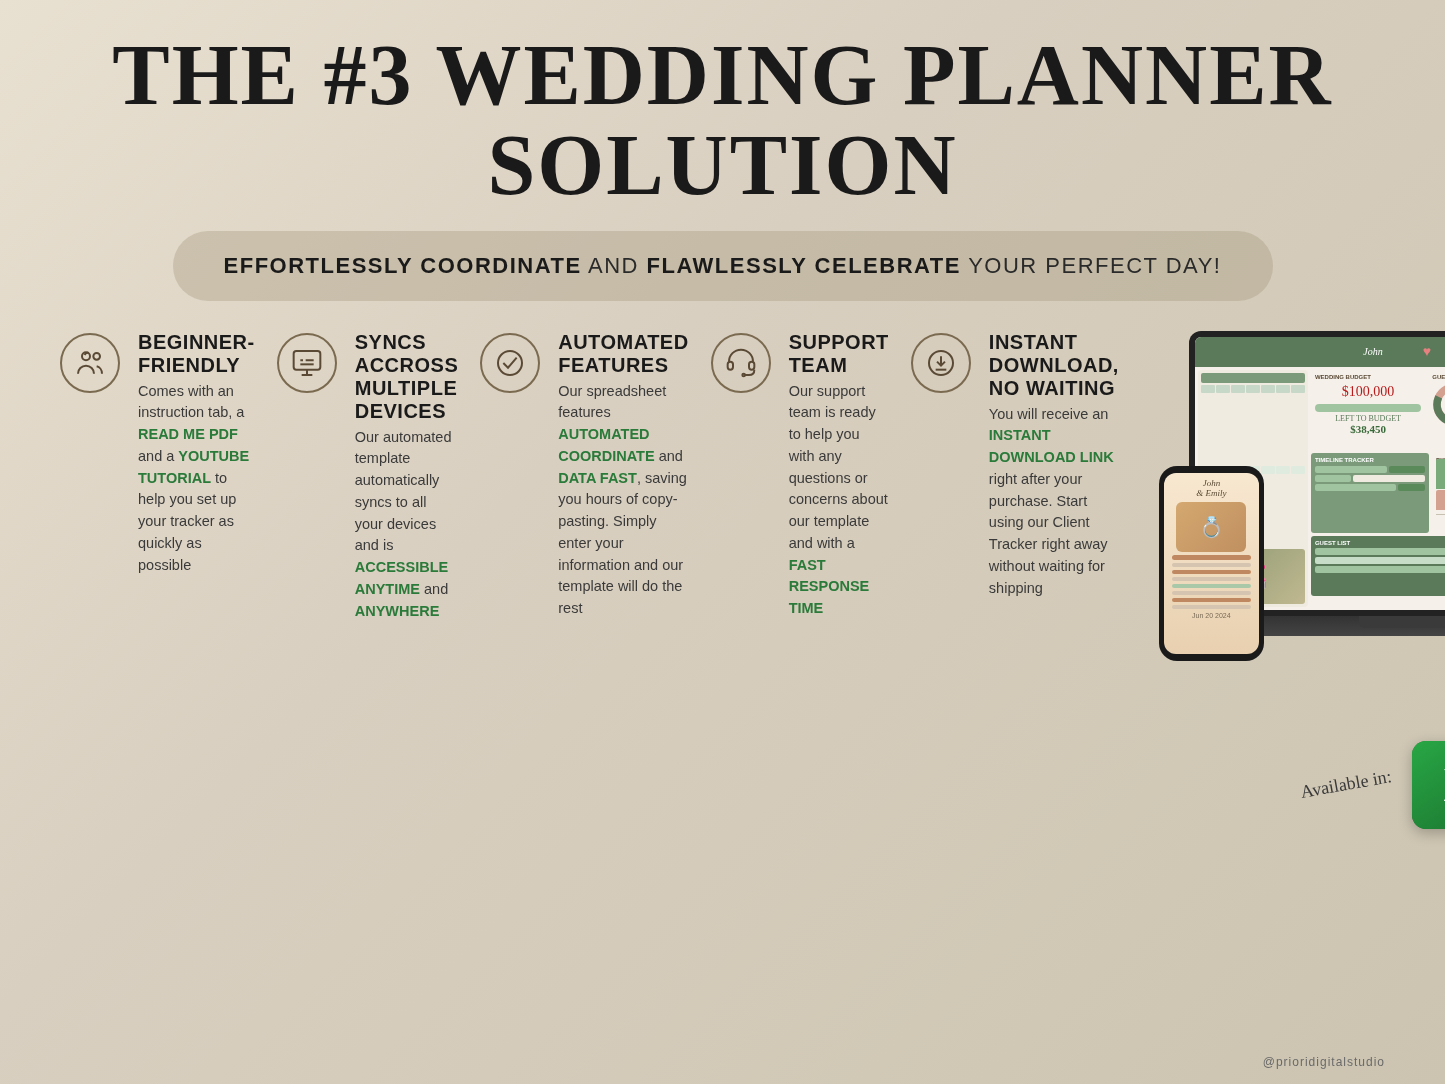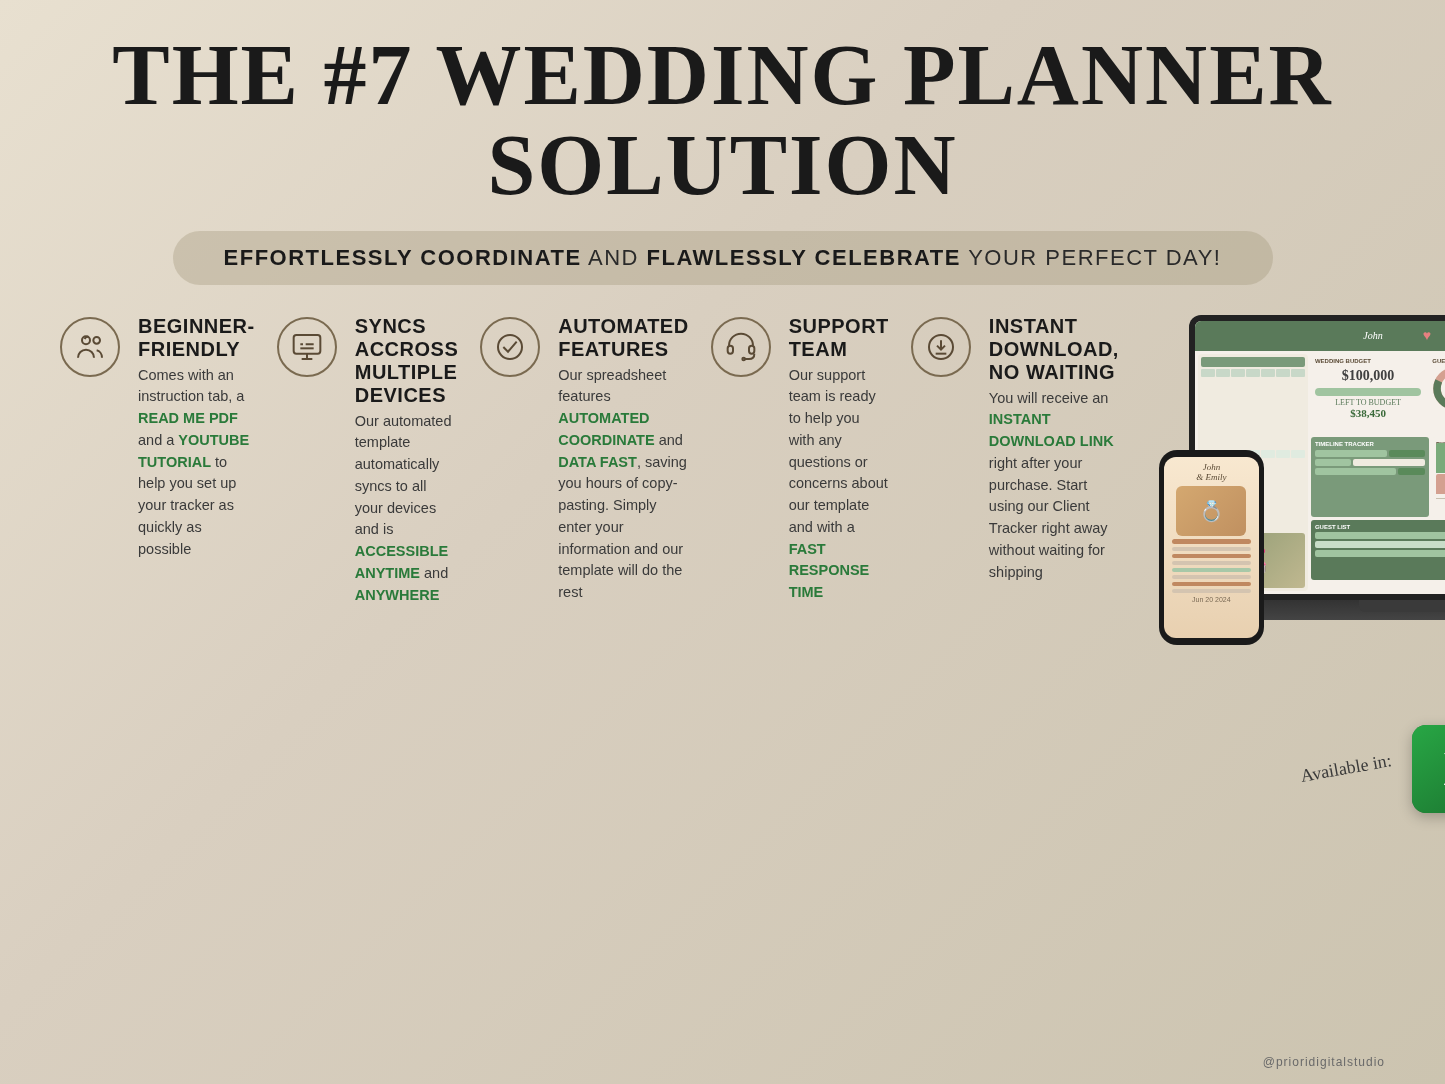--- a/index.html
+++ b/index.html
@@ -30,21 +30,21 @@
       color: #1a1a1a;
       letter-spacing: 2px;
       margin-bottom: 20px;
       text-shadow: none;
     }
 
     
     .subtitle-banner {
       background-color: rgba(160, 148, 120, 0.35);
       border-radius: 40px;
-      padding: 14px 30px;
+      padding: 22px 30px;
       text-align: center;
       margin: 0 auto 30px auto;
       max-width: 1100px;
       display: flex;
       align-items: center;
       justify-content: center;
       gap: 0;
     }
 
     .subtitle-banner .text {
@@ -228,21 +228,21 @@
       height: 45px;
     }
   </style>
 </head>
 <body>
 
 <div class="page-wrapper">
 
   <div style="text-align:center; margin-bottom: 18px;">
     <h1 class="main-title">
-      <span>THE #7 WEDDING PLANNER</span><br>
+      <span>THE #3 WEDDING PLANNER</span><br>
       <span>SOLUTION</span>
     </h1>
   </div>
 
   <div class="subtitle-banner">
     <span class="text">
       <strong class="bold-dark">EFFORTLESSLY COORDINATE</strong><span> AND </span><strong class="bold-dark">FLAWLESSLY CELEBRATE</strong><span> YOUR PERFECT DAY!</span>
     </span>
   </div>
 
@@ -375,21 +375,21 @@
 
                   <div style="height:55px; background: linear-gradient(135deg,#8a9870,#c0b890); border-radius:3px; display:flex;align-items:center;justify-content:center;">
                     <span style="font-size:24px;">💒</span>
                   </div>
                 </div>
 
                 <div style="flex:1; display:flex; flex-direction:column; gap:3px;">
                   <div style="display:flex; gap:3px; height:80px;">
                     <div style="flex:1; background:#f5f0ea; border-radius:3px; padding:4px;">
                       <div style="font-size:6px; color:#5a4a35; font-weight:bold; font-family:Arial;">WEDDING BUDGET</div>
-                      <div style="font-size:14px; color:#404040; font-weight:bold; font-family:Georgia; text-align:center; margin-top:4px;">$100,000</div>
+                      <div style="font-size:14px; color:#b91c1c; font-weight:normal; font-family:Georgia; text-align:center; margin-top:4px;">$100,000</div>
                       <div style="height:8px; background:#a0c4a0; border-radius:4px; margin-top:4px;"></div>
                       <div style="font-size:8px; color:#5a7a5a; text-align:center; margin-top:2px;">LEFT TO BUDGET</div>
                       <div style="font-size:11px; color:#3a6a3a; font-weight:bold; text-align:center; font-family:Georgia;">$38,450</div>
                     </div>
                     <div style="flex:1; background:#f5f0ea; border-radius:3px; padding:4px; display:flex; flex-direction:column; gap:2px;">
                       <div style="font-size:6px; color:#5a4a35; font-weight:bold; font-family:Arial;">GUEST INFO</div>
                       <div style="display:flex; gap:2px; flex:1;">
                         <svg class="donut-svg" viewBox="0 0 36 36">
                           <circle cx="18" cy="18" r="14" fill="none" stroke="#d4a090" stroke-width="6"></circle>
                           <circle cx="18" cy="18" r="14" fill="none" stroke="#5a7a5a" stroke-width="6" stroke-dasharray="50 38" stroke-dashoffset="0"></circle>

